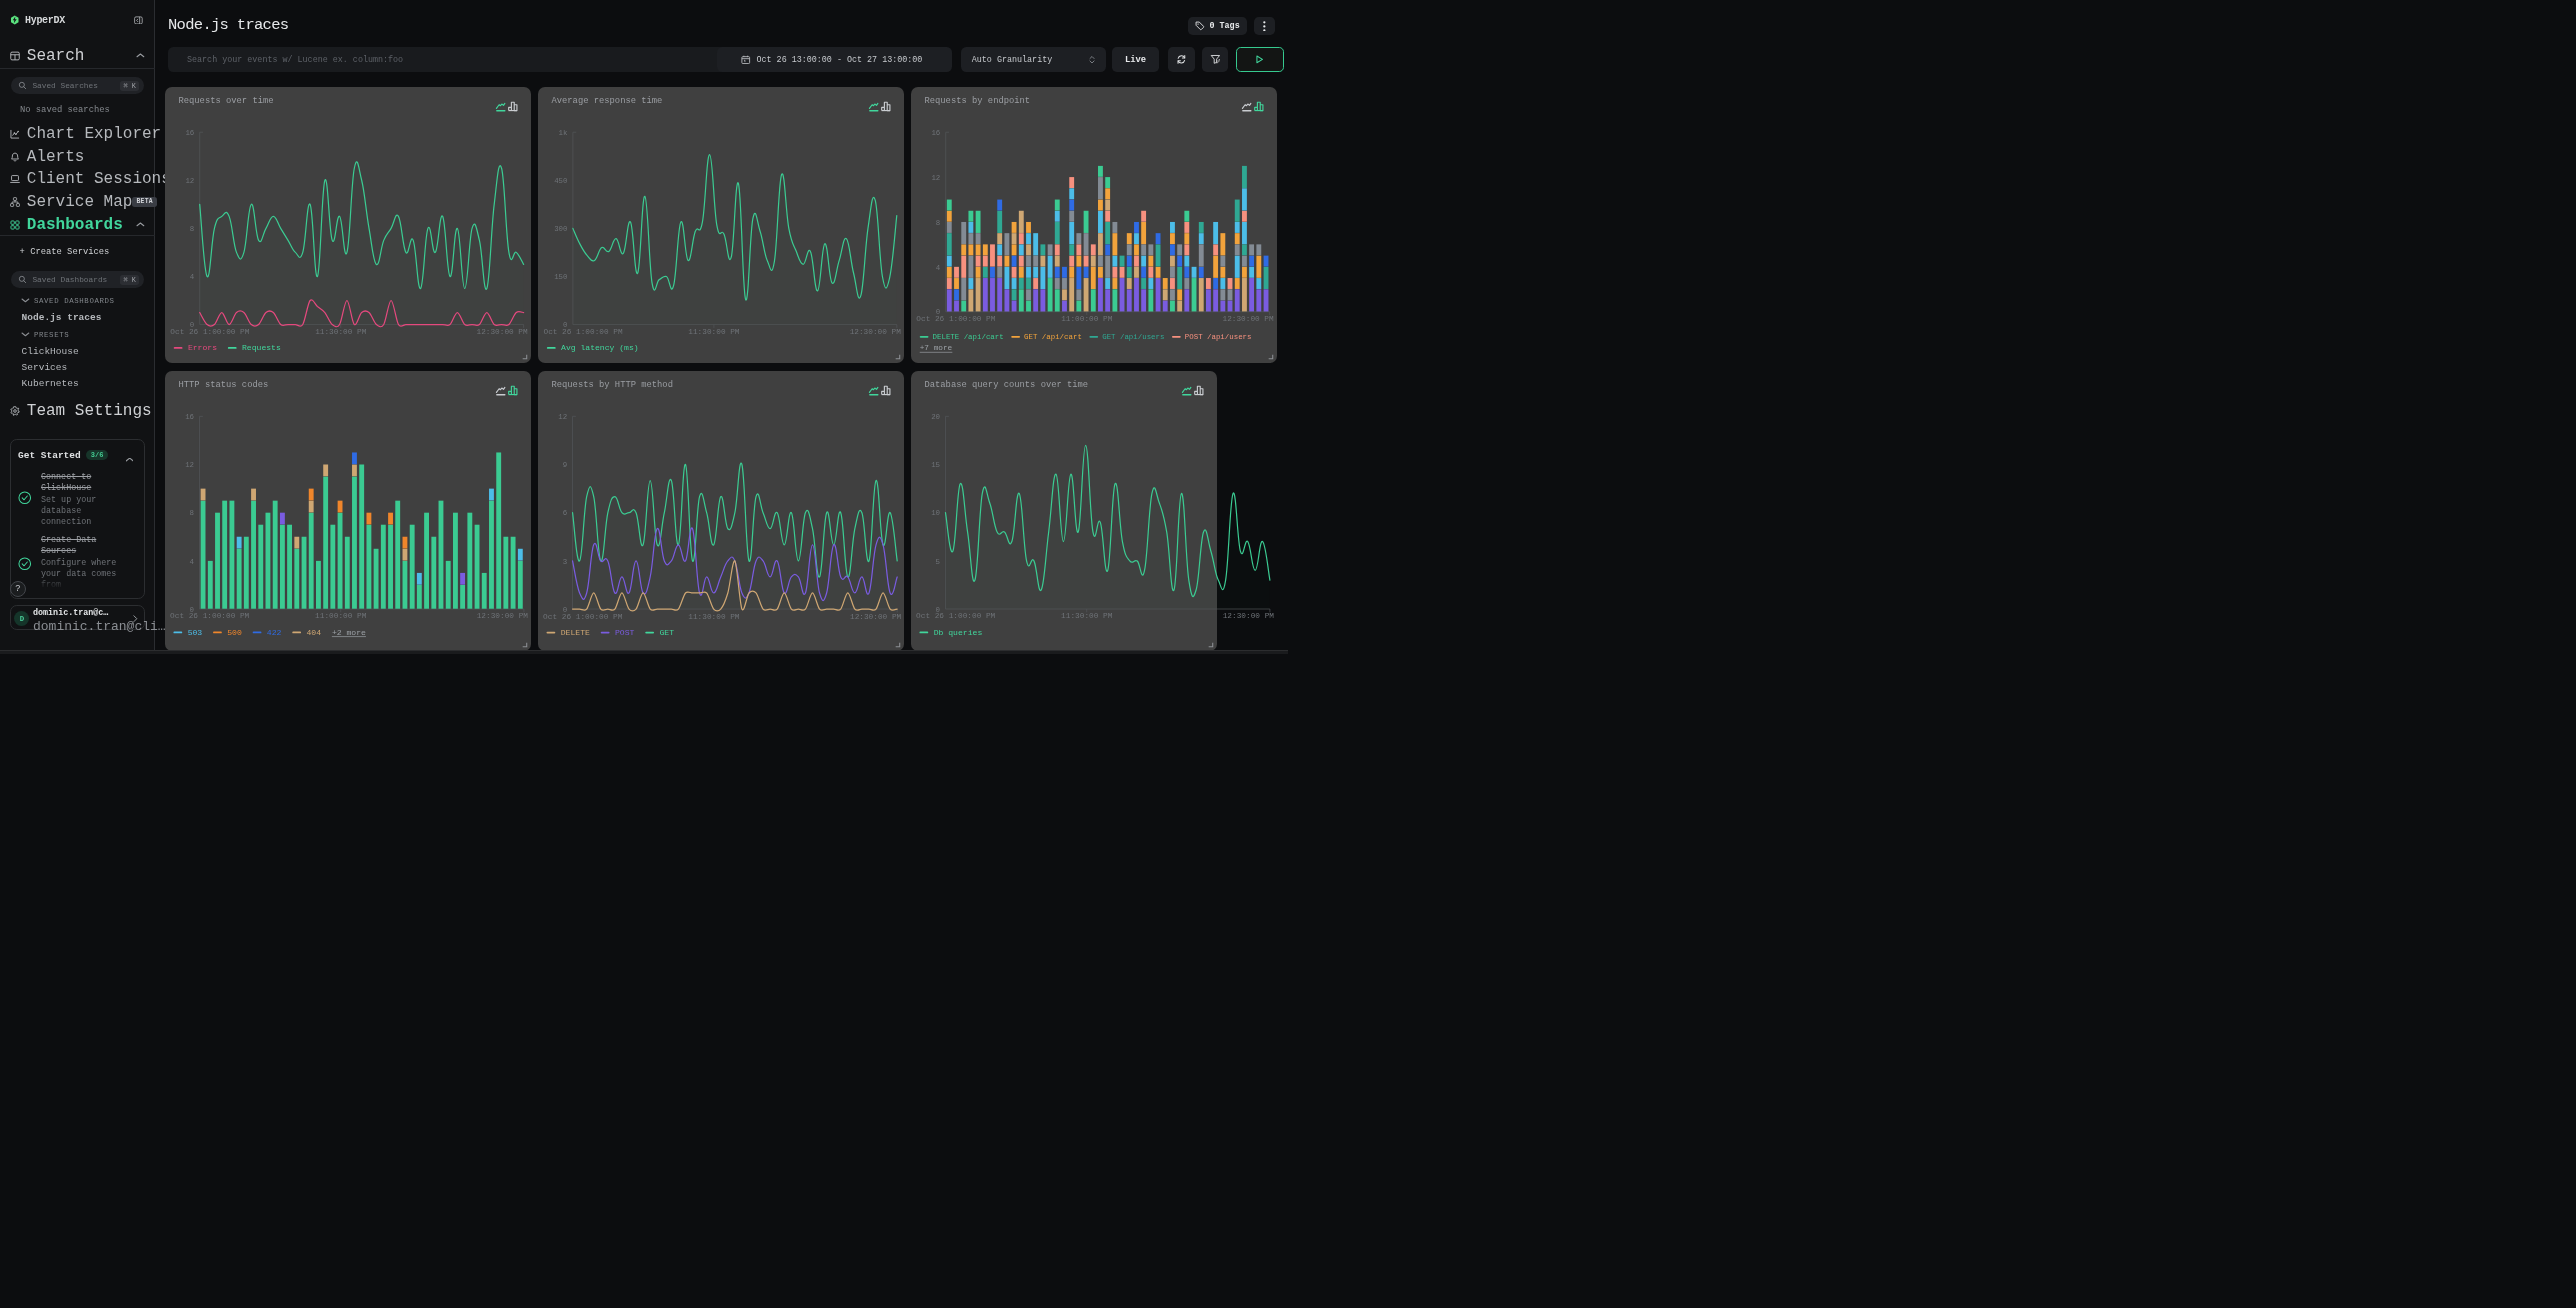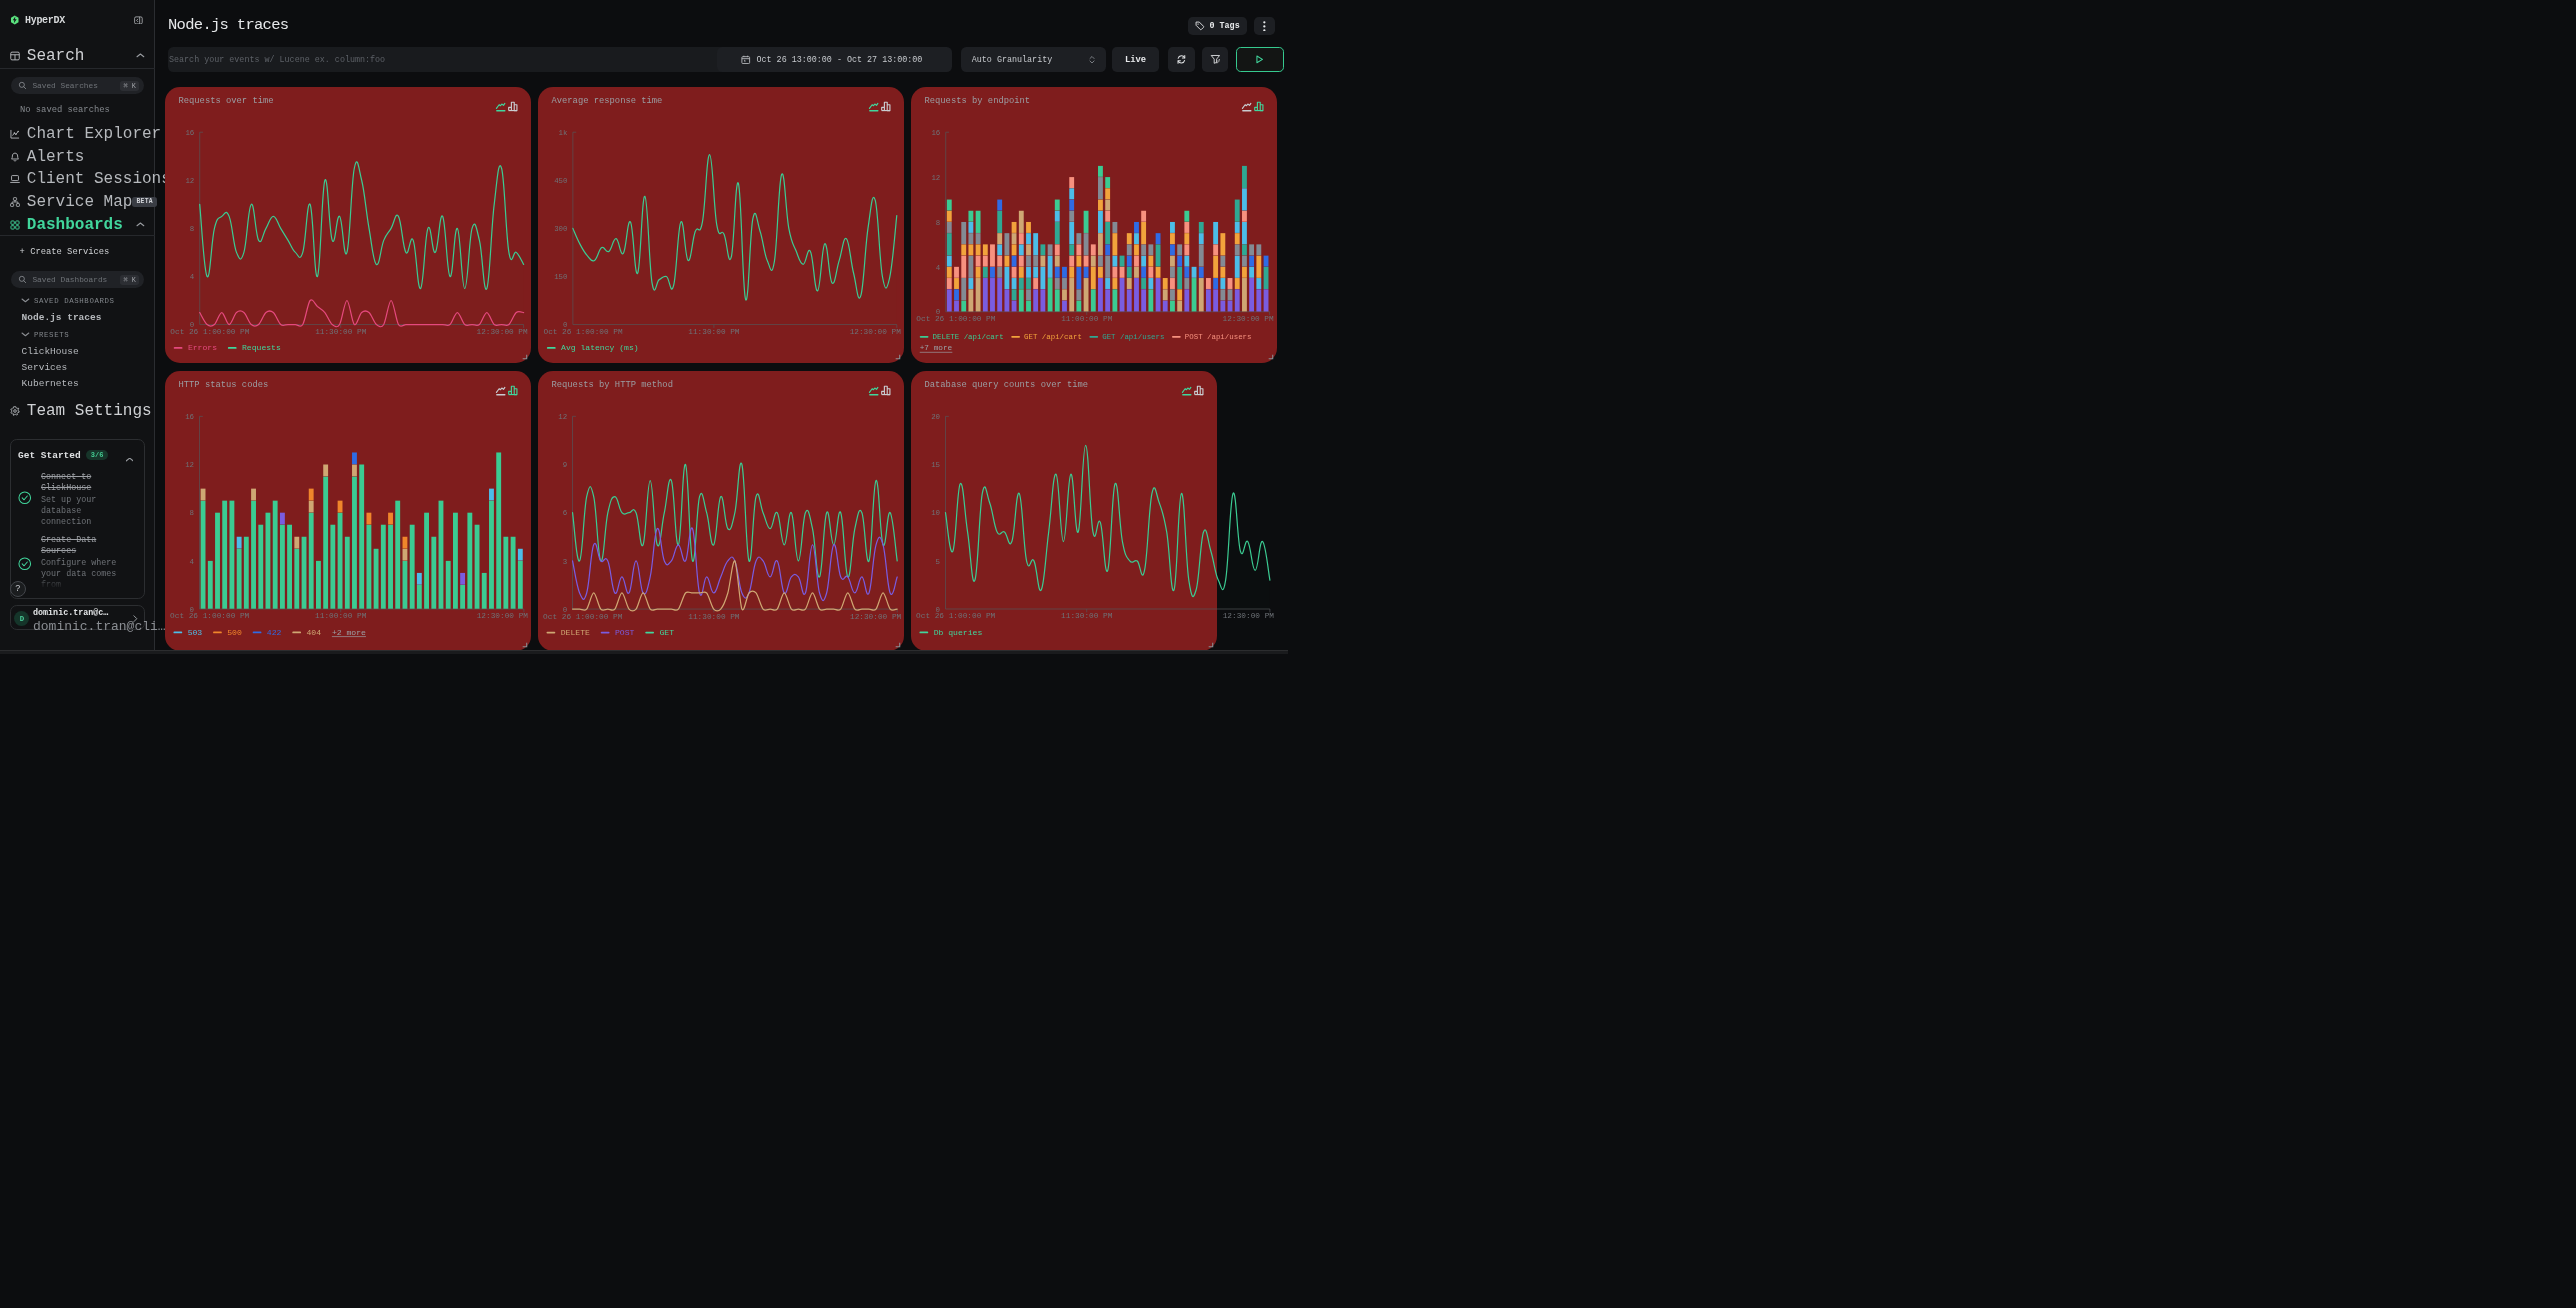--- a/index.html
+++ b/index.html
@@ -32,34 +32,34 @@
 .help{position:absolute;left:10px;top:581px;width:16px;height:16px;border:1px solid #43464b;border-radius:50%;background:#1b1d1f;color:#c9ccd0;font-size:8.8px;display:flex;align-items:center;justify-content:center;z-index:3}
 .usercard{position:absolute;left:10px;top:605px;width:135px;height:25px;border:0.7px solid #2c2e31;border-radius:6.8px}
 .avatar{position:absolute;left:3.4px;top:5px;width:15px;height:15px;border-radius:50%;background:#15352a;color:#4ccf9b;font-size:7.4px;font-weight:700;display:flex;align-items:center;justify-content:center}
 .uname{position:absolute;left:22px;top:2.4px;font-size:8.4px;font-weight:700;color:#e2e4e6;white-space:nowrap}
 .umail{position:absolute;left:22px;top:13px;font-size:13px;color:#8b8e93;white-space:nowrap}
 .uarr{position:absolute;right:6px;top:8.8px;width:4.7px;height:7.4px}
 .pagetitle{position:absolute;left:168px;top:15.5px;font-size:15.5px;color:#e6e8ea;letter-spacing:-0.7px}
 .btn{position:absolute;background:#1d1f23;border-radius:4.7px;display:flex;align-items:center;justify-content:center;color:#e8eaec}
 .tags{left:1188px;top:17px;width:59px;height:18px;font-size:8.4px;font-weight:700;gap:4.7px}
 .more{left:1254px;top:17px;width:21px;height:18px;font-size:9.5px;font-weight:700}
-.searchbox{position:absolute;left:168px;top:47px;width:648px;height:25px;background:#191b1e;border-radius:5.4px;display:flex;align-items:center;padding:0 1px}
+.searchbox{position:absolute;left:168px;top:47px;width:648px;height:25px;background:#191b1e;border-radius:5.4px;display:flex;align-items:center;padding:0 19px}
 .sph{font-size:8.4px;color:#5d6167}
 .sql{margin-left:auto;font-size:8.4px;color:#9aa0a6;white-space:pre}
 .sql i{font-style:normal;color:#4a4e54}
 .sql b{color:#3bdb95}
 .box{position:absolute;top:47px;height:25px;background:#1d1f23;border-radius:5.4px;display:flex;align-items:center;font-size:8.4px;color:#c6c9cd;gap:6px}
 .date{left:717px;width:235px;padding:0 24px}
 .gran{left:961px;width:145px;padding:0 10.8px 0 10.8px}
 .live{left:1112px;top:47px;width:47px;height:25px;font-size:8.8px;font-weight:700}
 .icb{top:47px;height:25px}
 .refresh{left:1168px;width:27px}
 .filter{left:1202px;width:26px}
 .play{left:1236px;top:47px;width:48px;height:25px;background:#131514;border:1px solid #36c98f}
-.panel{position:absolute;background:#7f1d1d;border-radius:15px}
+.panel{position:absolute;background:#404040;border-radius:7px}
 .ptitle{position:absolute;left:13.5px;top:8.8px;font-size:8.8px;color:#9b9ea3;white-space:nowrap}
 .pic{position:absolute;right:13.5px;top:14px;width:31px;height:10.8px}
 .chart{position:absolute;left:0;top:0}
 .rsz{position:absolute;right:3.4px;bottom:3.4px;width:5.4px;height:5.4px}
 </style></head>
 <body>
 
 <aside>
 <svg class="logo" viewBox="0 0 24 24">
       <path d="M12,0.8 L21.5,6.2 V17.8 L12,23.2 L2.5,17.8 V6.2 Z" fill="#5be37f"></path>

